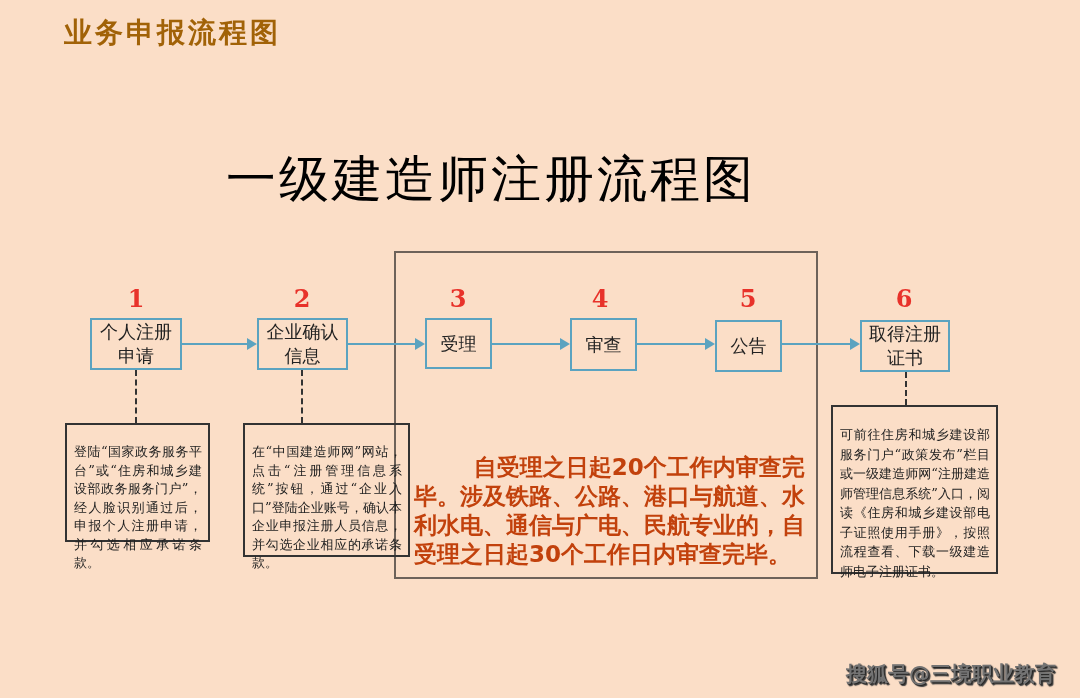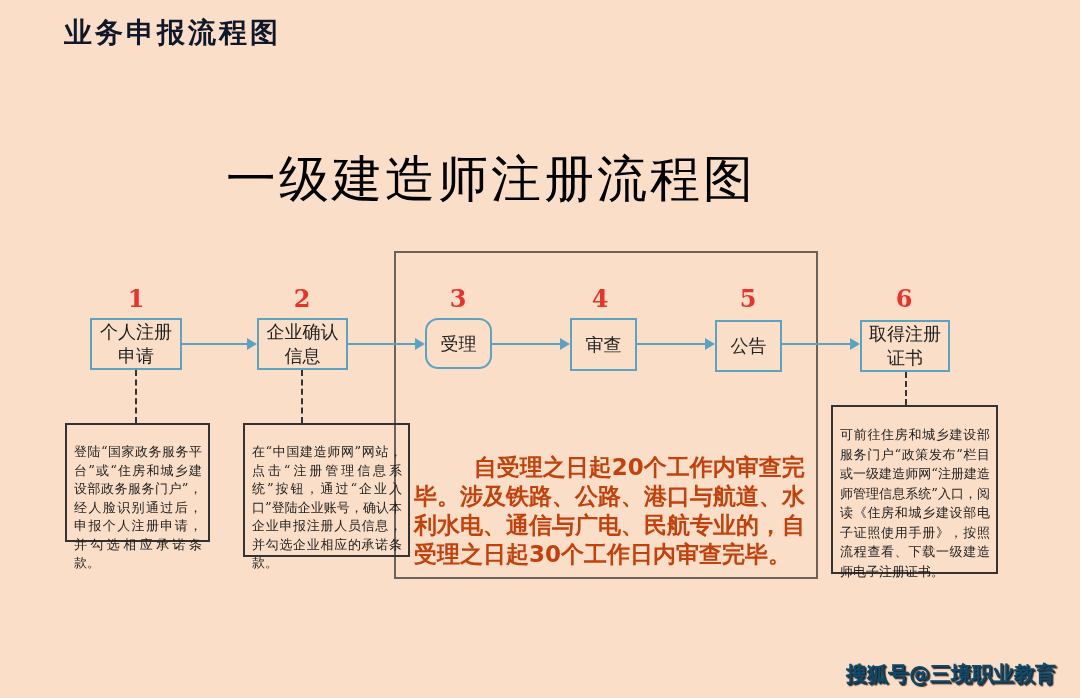--- a/index.html
+++ b/index.html
@@ -5,21 +5,21 @@
     html, body { margin: 0; padding: 0; }
     body {
       width: 1080px; height: 698px; position: relative; overflow: hidden;
       background: #FBDEC7;
       font-family: "DejaVu Serif", "Liberation Serif", serif;
       color: #1a1a1a;
     }
     .abs { position: absolute; }
     .page-header {
       left: 64px; top: 14px; font-size: 28px; letter-spacing: 3px;
-      font-family: "DejaVu Sans", "Liberation Sans", sans-serif; font-weight: bold; color:#0f172a;
+      font-family: "DejaVu Sans", "Liberation Sans", sans-serif; font-weight: bold; color:#a16207;
     }
     .main-title {
       left: 226px; top: 146px; font-size: 50px; letter-spacing: 3px; color:#000000;
       white-space: nowrap;
     }
     .group-box {
       left: 394px; top: 251px; width: 424px; height: 328px;
       border: 2px solid #6d625a; box-sizing: border-box;
     }
     .step-num {
@@ -40,21 +40,21 @@
     .desc-box {
       border: 2px solid #333; box-sizing: border-box; padding: 18px 6px 4px 7px;
       font-size: 13px; line-height: 18.5px; color:#222; text-align: justify;
     }
     .desc-note {
       left: 414px; top: 453px; width: 392px; color: #c2410c; font-weight: bold;
       font-size: 23px; line-height: 29px; text-indent: 2.6em;
       font-family: "DejaVu Sans", "Liberation Sans", sans-serif;
     }
     .watermark {
-      right: 24px; bottom: 10px; font-size: 21px; color: #0c4a6e; font-weight: bold;
+      right: 24px; bottom: 10px; font-size: 21px; color: #737373; font-weight: bold;
       font-family: "DejaVu Sans", "Liberation Sans", sans-serif;
       text-shadow: 1px 1px 1px #222, 2px 2px 1px #444;
     }
   </style>
 </head>
 <body>
 
 <div class="abs page-header">业务申报流程图</div>
 <div class="abs main-title">一级建造师注册流程图</div>
 
@@ -72,21 +72,21 @@
     <div>个人注册</div>
     <div>申请</div>
   </div>
 </div>
 <div class="abs step-box" style="left:257px; top:318px; width:91px; height:52px;">
   <div>
     <div>企业确认</div>
     <div>信息</div>
   </div>
 </div>
-<div class="abs step-box" style="left:425px; top:318px; width:67px; height:51px;border-radius:13px;">
+<div class="abs step-box" style="left:425px; top:318px; width:67px; height:51px;">
   <div>受理</div>
 </div>
 <div class="abs step-box" style="left:570px; top:318px; width:67px; height:53px;">
   <div>审查</div>
 </div>
 <div class="abs step-box" style="left:715px; top:320px; width:67px; height:52px;">
   <div>公告</div>
 </div>
 <div class="abs step-box" style="left:860px; top:320px; width:90px; height:52px;">
   <div>

